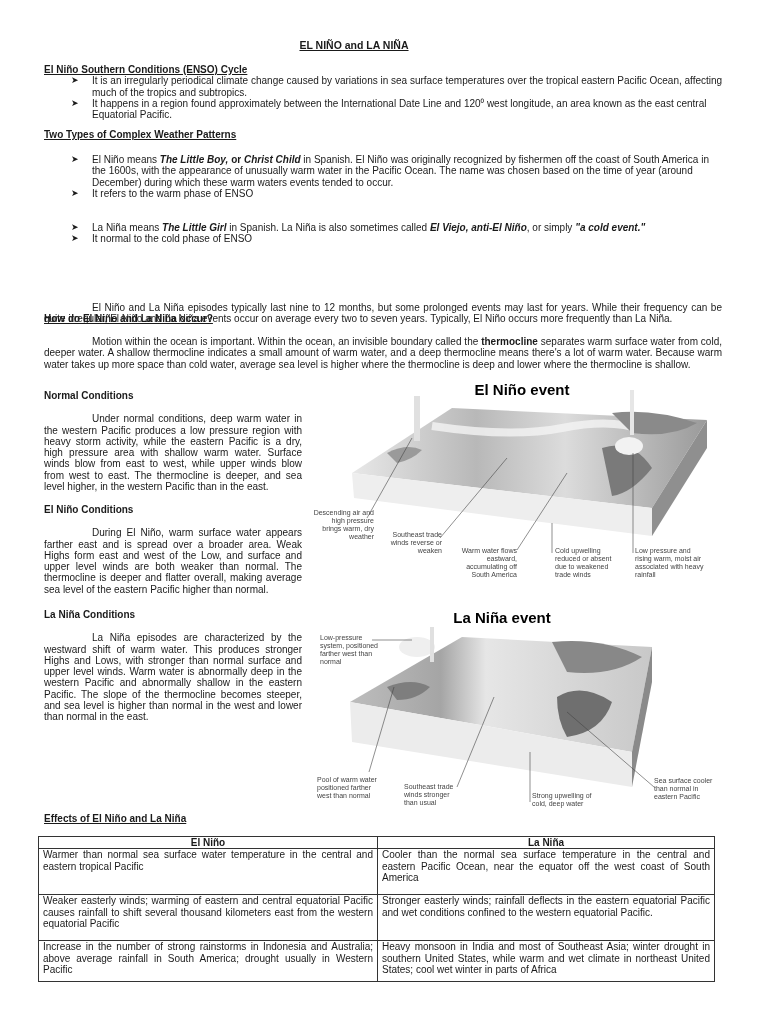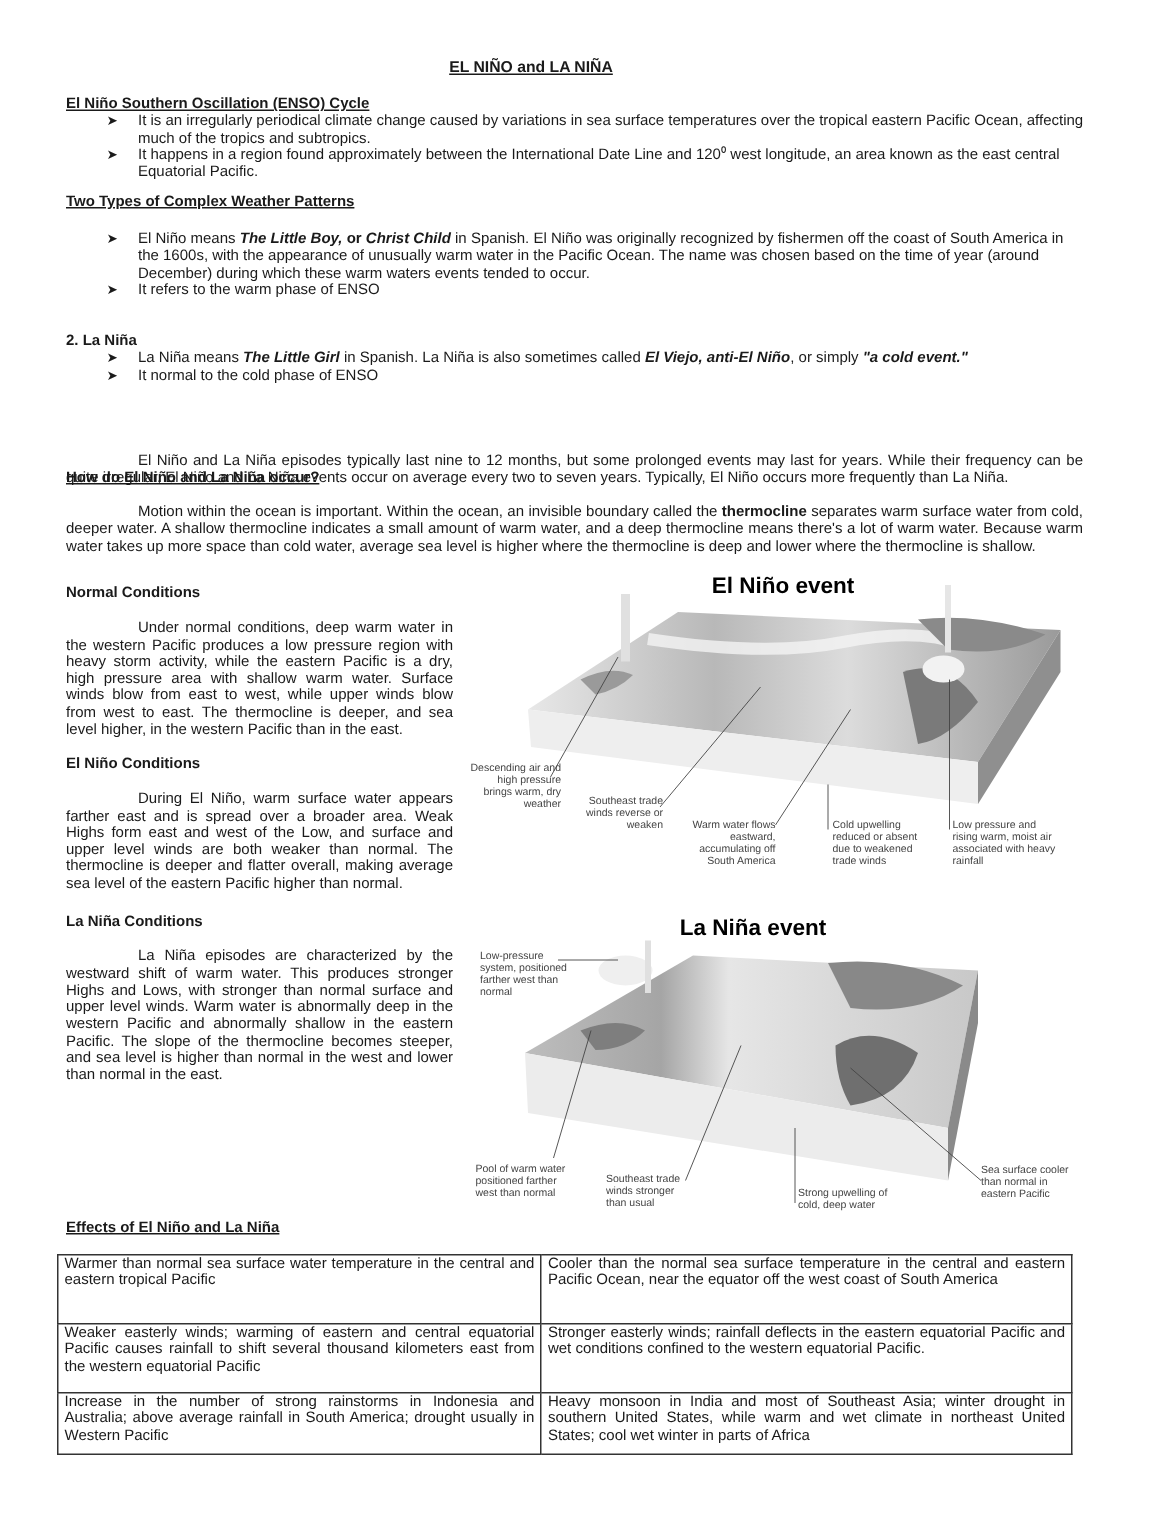--- a/index.html
+++ b/index.html
@@ -27,38 +27,37 @@
     table.eff th { font-weight: bold; text-align: center; height: 10px; }
     table.eff td { height: 45px; }
     table.eff tr:last-child td { height: 40px; }
   </style>
 </head>
 <body>
 
 <div class="abs title">EL NIÑO and LA NIÑA</div>
 
 <div class="abs" style="left:44px; top:64px; width:680px;">
-  <div class="h">El Niño Southern Oscillation (ENSO) Cycle</div>
+  <div class="h">El Niño Southern Conditions (ENSO) Cycle</div>
   <ul class="arrow">
     <li><span class="bul">➤</span><span>It is an irregularly periodical climate change caused by variations in sea surface temperatures over the tropical eastern Pacific Ocean, affecting much of the tropics and subtropics.</span></li>
     <li><span class="bul">➤</span><span>It happens in a region found approximately between the International Date Line and 120⁰ west longitude, an area known as the east central Equatorial Pacific.</span></li>
   </ul>
 </div>
 
 <div class="abs h" style="left:44px; top:129px;">Two Types of Complex Weather Patterns</div>
 
 <div class="abs" style="left:44px; top:154px; width:680px;">
   <ul class="arrow">
     <li><span class="bul">➤</span><span>El Niño means </span><b><i>The Little Boy, </i></b><b>or </b><b><i>Christ Child</i></b><span> in Spanish. El Niño was originally recognized by fishermen off the coast of South America in the 1600s, with the appearance of unusually warm water in the Pacific Ocean. The name was chosen based on the time of year (around December) during which these warm waters events tended to occur.</span></li>
     <li><span class="bul">➤</span><span>It refers to the warm phase of ENSO</span></li>
   </ul>
 </div>
 
 <div class="abs" style="left:44px; top:222px; width:680px;">
-  <div class="hb">2.  La Niña</div>
   <ul class="arrow">
     <li><span class="bul">➤</span><span>La Niña means </span><b><i>The Little Girl</i></b><span> in Spanish. La Niña is also sometimes called </span><b><i>El Viejo, anti-El Niño</i></b><span>, or simply </span><b><i>"a cold event."</i></b></li>
     <li><span class="bul">➤</span><span>It normal to the cold phase of ENSO</span></li>
   </ul>
 </div>
 
 <div class="abs justify indent" style="left:44px; top:266px; width:678px;margin-top:36px;">El Niño and La Niña episodes typically last nine to 12 months, but some prolonged events may last for years. While their frequency can be quite irregular, El Niño and La Niña events occur on average every two to seven years. Typically, El Niño occurs more frequently than La Niña.</div>
 
 <div class="abs h" style="left:44px; top:313px;">How do El Niño and La Niña occur?</div>
 <div class="abs justify indent" style="left:44px; top:336px; width:678px;"><span>Motion within the ocean is important. Within the ocean, an invisible boundary called the </span><b>thermocline</b><span> separates warm surface water from cold, deeper water. A shallow thermocline indicates a small amount of warm water, and a deep thermocline means there's a lot of warm water. Because warm water takes up more space than cold water, average sea level is higher where the thermocline is deep and lower where the thermocline is shallow.</span></div>
@@ -138,20 +137,24 @@
   <div class="abs fig-label" style="left:8px; top:32px; width:64px;">Low-pressure system, positioned farther west than normal</div>
   <div class="abs fig-label" style="left:5px; top:174px; width:60px;">Pool of warm water positioned farther west than normal</div>
   <div class="abs fig-label" style="left:92px; top:181px; width:60px;">Southeast trade winds stronger than usual</div>
   <div class="abs fig-label" style="left:220px; top:190px; width:75px;">Strong upwelling of cold, deep water</div>
   <div class="abs fig-label" style="left:342px; top:175px; width:65px;">Sea surface cooler than normal in eastern Pacific</div>
 </div>
 
 <div class="abs h" style="left:44px; top:813px;">Effects of El Niño and La Niña</div>
 <table class="eff">
   <tbody>
+      <tr>
+    <th style="width:330px;">El Niño</th>
+    <th>La Niña</th>
+  </tr>
   <tr>
     <td>Warmer than normal sea surface water temperature in the central and eastern tropical Pacific</td>
     <td>Cooler than the normal sea surface temperature in the central and eastern Pacific Ocean, near the equator off the west coast of South America</td>
   </tr>
   <tr>
     <td>Weaker easterly winds; warming of eastern and central equatorial Pacific causes rainfall to shift several thousand kilometers east from the western equatorial Pacific</td>
     <td>Stronger easterly winds; rainfall deflects in the eastern equatorial Pacific and wet conditions confined to the western equatorial Pacific.</td>
   </tr>
   <tr>
     <td>Increase in the number of strong rainstorms in Indonesia and Australia; above average rainfall in South America; drought usually in Western Pacific</td>

